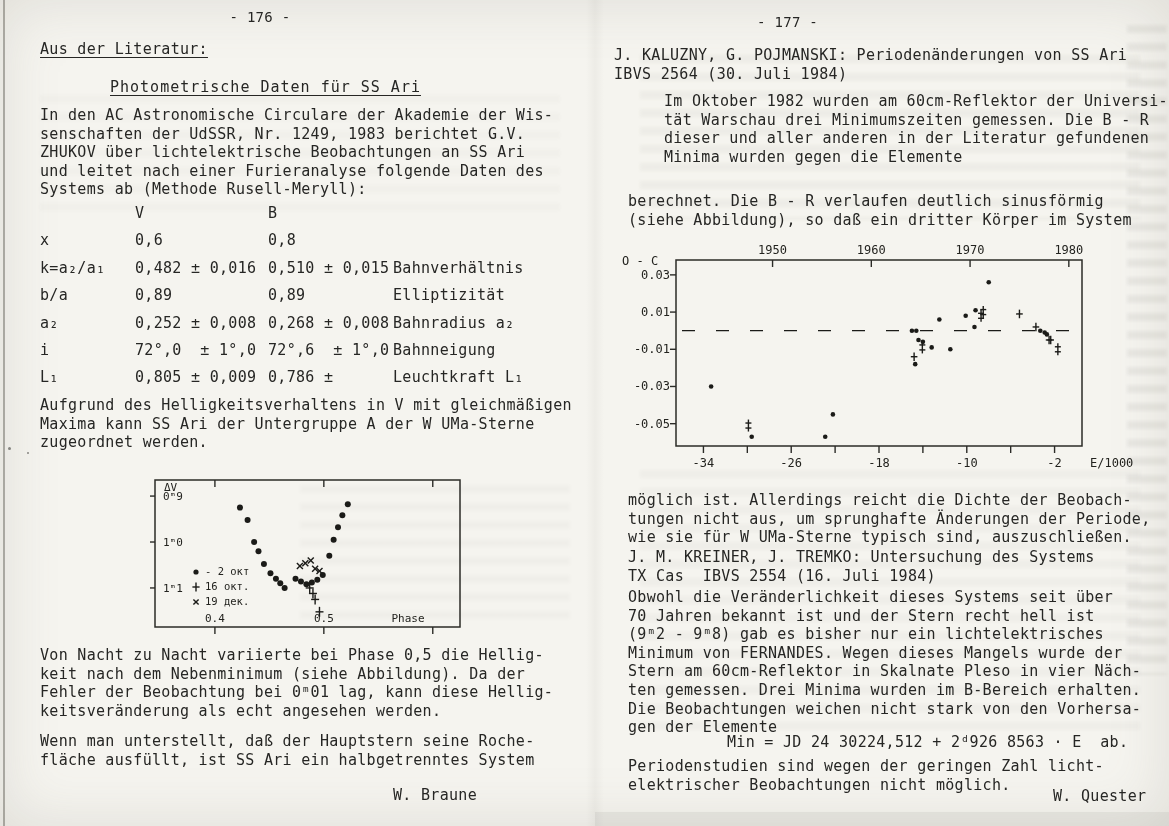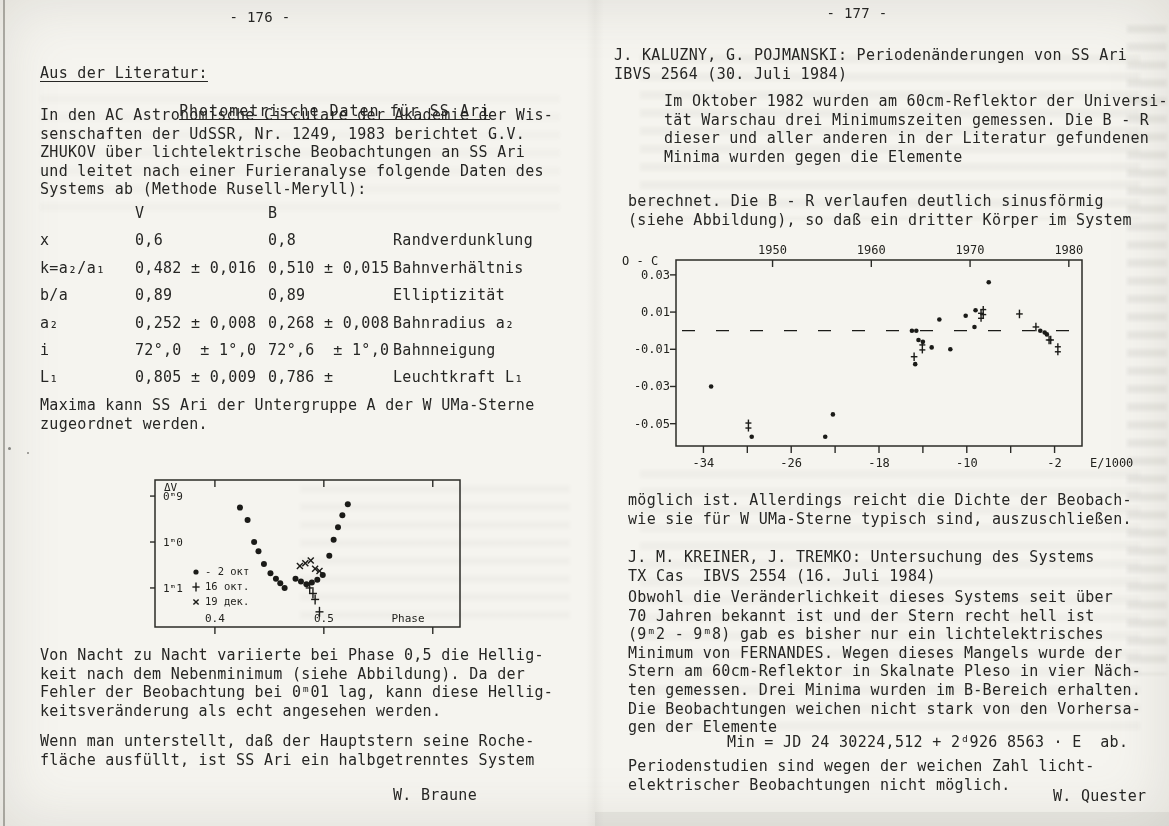--- a/index.html
+++ b/index.html
@@ -13,21 +13,21 @@
   }
   body::after{
     content:"";position:absolute;inset:0;pointer-events:none;
     box-shadow:inset 0 0 60px rgba(120,115,105,.18);
   }
   .page{position:absolute;top:0;height:738px;}
   #page-left{left:0;width:595px;}
   #page-right{left:595px;width:574px;}
   .txt{position:absolute;font-size:15px;line-height:18.6px;letter-spacing:.3px;white-space:pre;z-index:2;}
   .tl{height:18.6px;}
-  .u{text-decoration:underline;text-underline-offset:3px;text-decoration-thickness:1px;margin-top:24px;}
+  .u{text-decoration:underline;text-underline-offset:3px;text-decoration-thickness:1px;}
   .pageno{font-size:14px;}
   
   .dtable{position:absolute;left:40px;top:204px;width:540px;z-index:2;}
   .trow{display:grid;grid-template-columns:95px 133px 125px auto;height:27.4px;
         font-size:15px;letter-spacing:.3px;white-space:pre;}
   .tcell{overflow:visible;}
   
   svg{position:absolute;z-index:2;}
   svg text{fill:#23231f;font-family:"DejaVu Sans Mono","Liberation Mono",monospace;}
   
@@ -52,35 +52,35 @@
 <div class="bleed" style="left:1127px;top:25px;width:40px;height:650px;opacity:.85"></div>
 <div class="bleed" style="left:640px;top:470px;width:500px;height:260px;opacity:.40"></div>
 <div class="speck" style="left:8px;top:447px;"></div>
 <div class="speck" style="left:27px;top:452px;width:2px;height:2px;"></div>
 
 <div class="page" id="page-left">
   <div class="txt pageno" style="left:160px;top:8px;width:200px;text-align:center;">- 176 -</div>
 
   <div class="txt u" style="left:40px;top:40px;">Aus der Literatur:</div>
 
-  <div class="txt u" style="left:110px;top:78px;width:380px;text-align:right;letter-spacing:1px;">Photometrische Daten für SS Ari</div>
+  <div class="txt u" style="left:110px;top:78px;width:380px;text-align:left;letter-spacing:1px;">Photometrische Daten für SS Ari</div>
 
   <div class="txt" style="left:40px;top:106px;"><div class="tl">In den AC Astronomische Circulare der Akademie der Wis-</div><div class="tl">senschaften der UdSSR, Nr. 1249, 1983 berichtet G.V.</div><div class="tl">ZHUKOV über lichtelektrische Beobachtungen an SS Ari</div><div class="tl">und leitet nach einer Furieranalyse folgende Daten des</div><div class="tl">Systems ab (Methode Rusell-Meryll):</div></div>
 
   <div class="dtable">
       <div class="trow"><span class="tcell"></span><span class="tcell">V</span><span class="tcell">B</span><span class="tcell"></span></div>
-      <div class="trow"><span class="tcell">x</span><span class="tcell">0,6</span><span class="tcell">0,8</span><span class="tcell">Randverdunklung</span></div>
+      <div class="trow"><span class="tcell">x</span><span class="tcell">0,6</span><span class="tcell">0,8</span></div>
       <div class="trow"><span class="tcell">k=a₂/a₁</span><span class="tcell">0,482 ± 0,016</span><span class="tcell">0,510 ± 0,015</span><span class="tcell">Bahnverhältnis</span></div>
       <div class="trow"><span class="tcell">b/a</span><span class="tcell">0,89</span><span class="tcell">0,89</span><span class="tcell">Elliptizität</span></div>
       <div class="trow"><span class="tcell">a₂</span><span class="tcell">0,252 ± 0,008</span><span class="tcell">0,268 ± 0,008</span><span class="tcell">Bahnradius a₂</span></div>
       <div class="trow"><span class="tcell">i</span><span class="tcell">72°,0  ± 1°,0</span><span class="tcell">72°,6  ± 1°,0</span><span class="tcell">Bahnneigung</span></div>
       <div class="trow"><span class="tcell">L₁</span><span class="tcell">0,805 ± 0,009</span><span class="tcell">0,786 ±</span><span class="tcell">Leuchtkraft L₁</span></div>
     </div>
 
-  <div class="txt" style="left:40px;top:396px;"><div class="tl">Maxima kann SS Ari der Untergruppe A der W UMa-Sterne</div><div class="tl">zugeordnet werden.</div></div>
+  <div class="txt" style="left:40px;top:396px;"><div class="tl">Aufgrund des Helligkeitsverhaltens in V mit gleichmäßigen</div><div class="tl">Maxima kann SS Ari der Untergruppe A der W UMa-Sterne</div><div class="tl">zugeordnet werden.</div></div>
 
   <svg id="chart-lc" width="318" height="164" style="left:150px;top:474px;">
       <rect x="5" y="6" width="305" height="147" fill="none" stroke="#2b2b27" stroke-width="1.5"></rect>
       <line x1="64.91071428571433" y1="153" x2="64.91071428571433" y2="160" stroke="#2b2b27" stroke-width="1.4"></line>
       <text x="64.91071428571433" y="148" text-anchor="middle" font-size="11">0.4</text>
       <line x1="173.83928571428572" y1="153" x2="173.83928571428572" y2="160" stroke="#2b2b27" stroke-width="1.4"></line>
       <text x="173.83928571428572" y="148" text-anchor="middle" font-size="11">0.5</text>
       <line x1="282.7678571428571" y1="153" x2="282.7678571428571" y2="160" stroke="#2b2b27" stroke-width="1.4"></line>
       <line x1="64.91071428571433" y1="6" x2="64.91071428571433" y2="13" stroke="#2b2b27" stroke-width="1.4"></line>
       <line x1="173.83928571428572" y1="6" x2="173.83928571428572" y2="13" stroke="#2b2b27" stroke-width="1.4"></line>
@@ -142,21 +142,21 @@
     </svg>
 
   <div class="txt" style="left:40px;top:646px;"><div class="tl">Von Nacht zu Nacht variierte bei Phase 0,5 die Hellig-</div><div class="tl">keit nach dem Nebenminimum (siehe Abbildung). Da der</div><div class="tl">Fehler der Beobachtung bei 0ᵐ01 lag, kann diese Hellig-</div><div class="tl">keitsveränderung als echt angesehen werden.</div></div>
 
   <div class="txt" style="left:40px;top:732px;"><div class="tl">Wenn man unterstellt, daß der Hauptstern seine Roche-</div><div class="tl">fläche ausfüllt, ist SS Ari ein halbgetrenntes System</div></div>
 
   <div class="txt" style="left:393px;top:786px;">W. Braune</div>
 </div>
 
 <div class="page" id="page-right">
-  <div class="txt pageno" style="left:162px;top:4px;width:200px;text-align:center;">- 177 -</div>
+  <div class="txt pageno" style="left:162px;top:13px;width:200px;text-align:left;">- 177 -</div>
 
   <div class="txt" style="left:19px;top:46px;"><div class="tl">J. KALUZNY, G. POJMANSKI: Periodenänderungen von SS Ari</div><div class="tl">IBVS 2564 (30. Juli 1984)</div></div>
 
   <div class="txt" style="left:33px;top:92px;margin-left:36px;"><div class="tl">Im Oktober 1982 wurden am 60cm-Reflektor der Universi-</div><div class="tl">tät Warschau drei Minimumszeiten gemessen. Die B - R</div><div class="tl">dieser und aller anderen in der Literatur gefundenen</div><div class="tl">Minima wurden gegen die Elemente</div></div>
 
 
   <div class="txt" style="left:33px;top:192px;"><div class="tl">berechnet. Die B - R verlaufen deutlich sinusförmig</div><div class="tl">(siehe Abbildung), so daß ein dritter Körper im System</div></div>
 
   <svg id="chart-oc" width="545" height="242" style="left:17px;top:236px;">
       <rect x="64" y="24" width="406" height="186" fill="none" stroke="#2b2b27" stroke-width="1.5"></rect>
@@ -234,24 +234,24 @@
       <line x1="366.0486486486486" y1="77.3" x2="372.0486486486486" y2="77.3" stroke="#1b1b18" stroke-width="1.4"></line>
       <line x1="366.0486486486486" y1="82.3" x2="372.0486486486486" y2="82.3" stroke="#1b1b18" stroke-width="1.4"></line>
       <line x1="371.2432432432433" y1="70.07999999999998" x2="371.2432432432433" y2="82.07999999999998" stroke="#1b1b18" stroke-width="1.4"></line>
       <line x1="368.2432432432433" y1="73.57999999999998" x2="374.2432432432433" y2="73.57999999999998" stroke="#1b1b18" stroke-width="1.4"></line>
       <line x1="368.2432432432433" y1="78.57999999999998" x2="374.2432432432433" y2="78.57999999999998" stroke="#1b1b18" stroke-width="1.4"></line>
       <line x1="445.85945945945946" y1="107.28" x2="445.85945945945946" y2="119.28" stroke="#1b1b18" stroke-width="1.4"></line>
       <line x1="442.85945945945946" y1="110.78" x2="448.85945945945946" y2="110.78" stroke="#1b1b18" stroke-width="1.4"></line>
       <line x1="442.85945945945946" y1="115.78" x2="448.85945945945946" y2="115.78" stroke="#1b1b18" stroke-width="1.4"></line>
     </svg>
 
-  <div class="txt" style="left:33px;top:480px;margin-top:11px;"><div class="tl">möglich ist. Allerdings reicht die Dichte der Beobach-</div><div class="tl">wie sie für W UMa-Sterne typisch sind, auszuschließen.</div></div>
+  <div class="txt" style="left:33px;top:480px;margin-top:11px;"><div class="tl">möglich ist. Allerdings reicht die Dichte der Beobach-</div><div class="tl">tungen nicht aus, um sprunghafte Änderungen der Periode,</div><div class="tl">wie sie für W UMa-Sterne typisch sind, auszuschließen.</div></div>
 
   <div class="txt" style="left:33px;top:548px;"><div class="tl">J. M. KREINER, J. TREMKO: Untersuchung des Systems</div><div class="tl">TX Cas  IBVS 2554 (16. Juli 1984)</div></div>
 
   <div class="txt" style="left:33px;top:588px;"><div class="tl">Obwohl die Veränderlichkeit dieses Systems seit über</div><div class="tl">70 Jahren bekannt ist und der Stern recht hell ist</div><div class="tl">(9ᵐ2 - 9ᵐ8) gab es bisher nur ein lichtelektrisches</div><div class="tl">Minimum von FERNANDES. Wegen dieses Mangels wurde der</div><div class="tl">Stern am 60cm-Reflektor in Skalnate Pleso in vier Näch-</div><div class="tl">ten gemessen. Drei Minima wurden im B-Bereich erhalten.</div><div class="tl">Die Beobachtungen weichen nicht stark von den Vorhersa-</div><div class="tl">gen der Elemente</div></div>
 
   <div class="txt" style="left:132px;top:733px;">Min = JD 24 30224,512 + 2ᵈ926 8563 · E  ab.</div>
 
-  <div class="txt" style="left:33px;top:757px;"><div class="tl">Periodenstudien sind wegen der weichen Zahl licht-</div><div class="tl">elektrischer Beobachtungen nicht möglich.</div></div>
+  <div class="txt" style="left:33px;top:757px;"><div class="tl">Periodenstudien sind wegen der geringen Zahl licht-</div><div class="tl">elektrischer Beobachtungen nicht möglich.</div></div>
 
   <div class="txt" style="left:458px;top:787px;">W. Quester</div>
 </div>
 
 </body></html>

